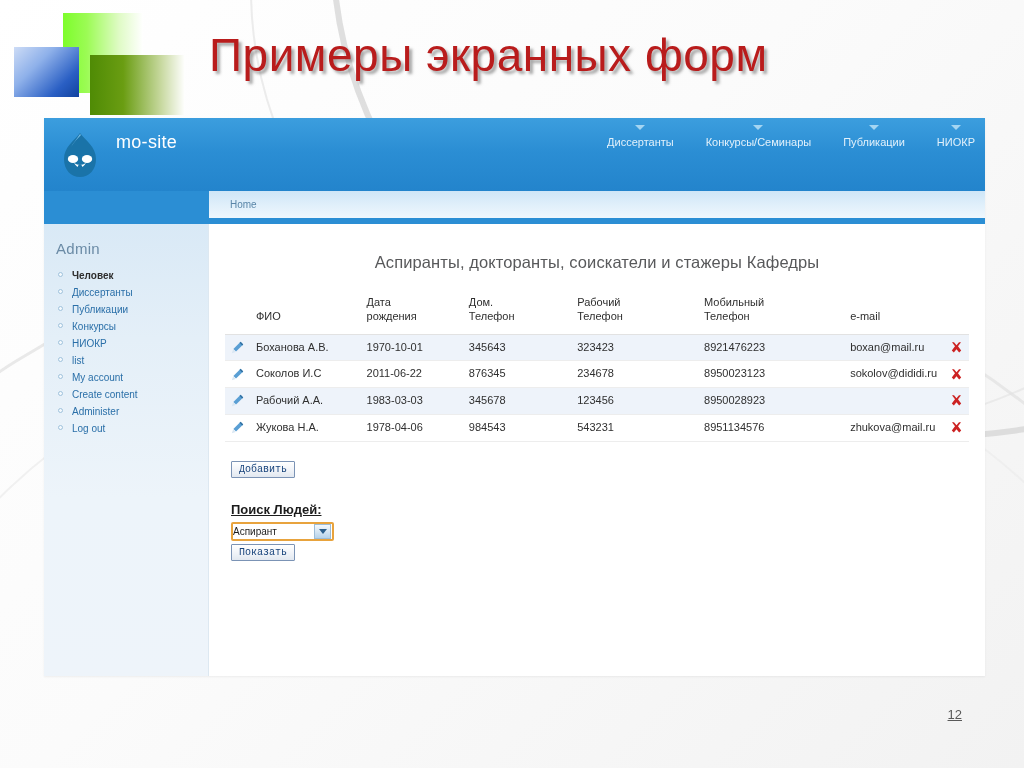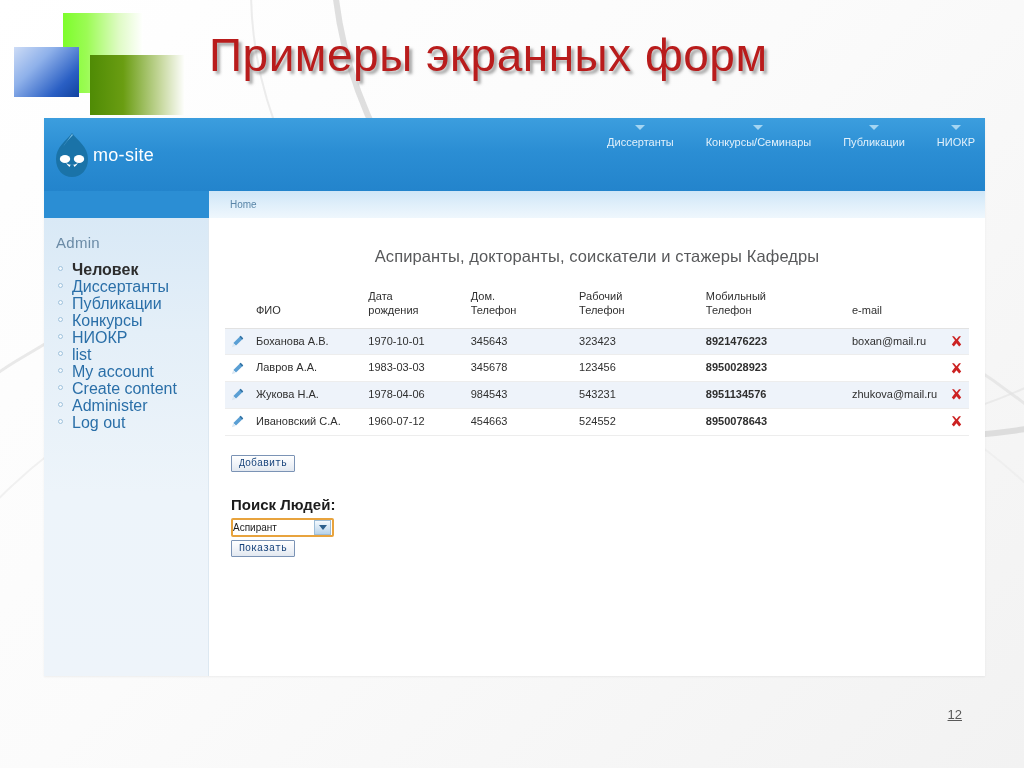--- a/index.html
+++ b/index.html
@@ -83,22 +83,22 @@
   }
 
   
   .site-header {
     position: relative;
     height: 73px;
     background: linear-gradient(180deg, #3c9ede 0%, #2b8ed4 45%, #2384cc 100%);
   }
   .logo-wrap {
     position: absolute;
-    left: 8px; top: 14px;
-    display: flex; align-items: center; gap: 1px;
+    left: 16px; top: 14px;
+    display: flex; gap: 16px;
   }
   .droplet { width: 40px; height: 46px; display: block; }
   .site-name {
     font-size: 18px;
     color: #ffffff;
     letter-spacing: .3px;
   }
   .top-nav {
     position: absolute;
     right: 10px; top: 7px;
@@ -117,21 +117,21 @@
     left: 50%; top: 0; transform: translateX(-50%);
     width: 0; height: 0;
     border-left: 5px solid transparent;
     border-right: 5px solid transparent;
     border-top: 5px solid #a4d5f2;
   }
 
   
   .crumb-strip {
     position: relative;
-    height: 27px;
+    height: 33px;
     background: linear-gradient(180deg, #2b8ed4 0%, #2b8ed4 100%);
   }
   .crumb-tab {
     position: absolute;
     left: 165px; top: 0;
     right: 0;
     height: 27px;
     background: linear-gradient(180deg, #cfe6f7 0%, #e3f1fb 60%, #eff7fd 100%);
     display: flex; align-items: center;
   }
@@ -157,21 +157,21 @@
   .sidebar-title {
     font-size: 15px;
     color: #6b8ba6;
     margin-bottom: 10px;
     padding-left: 2px;
     letter-spacing: .3px;
   }
   .sidebar-list { list-style: none; }
   .sidebar-item {
     position: relative;
-    font-size: 16px;
+    font-size: 10px;
     color: #2a6fa8;
     padding: 0 6px 0 18px;
     height: 17px;
     line-height: 17px;
     cursor: pointer;
     white-space: nowrap;
   }
   .sidebar-item .bullet {
     position: absolute;
     left: 4px; top: 5px;
@@ -222,44 +222,45 @@
     line-height: 1.25;
   }
   table.people tbody tr:nth-child(odd) { background: #eef3fa; }
   table.people tbody tr:nth-child(even) { background: #ffffff; }
 
   .col-icon   { width: 22px; }
   .col-fio    { width: 120px; }
   .col-date   { width: 110px; }
   .col-home   { width: 118px; }
   .col-work   { width: 140px; }
-  .col-mob    { width: 160px; font-weight: bold; }
+  .col-mob    { width: 160px; }
   .col-email  { width: auto; }
   .col-del    { width: 26px; text-align: center; }
 
   .pencil-icon { display: block; }
   .del-icon { display: block; margin: 0 auto; cursor: pointer; }
 
   
   .form-area { padding: 16px 6px 0 6px; }
   .btn {
     font-family: Liberation Mono, monospace;
     font-size: 10px;
     color: #16427a;
     background: linear-gradient(180deg, #ffffff 0%, #f0f3f8 55%, #e2e8f0 100%);
     border: 1px solid #7b93b5;
     padding: 2px 7px;
     cursor: pointer;
     border-radius: 1px;
   }
   .search-label {
     margin-top: 24px;
-    font-size: 15px;
+    font-size: 13px;
     font-weight: bold;
     color: #1c1c1c;
+    text-decoration: underline;
   }
   .select-wrap {
     margin-top: 5px;
     width: 103px;
     height: 19px;
     border: 2px solid #e8a33d;
     border-radius: 2px;
     background: #ffffff;
     display: flex; align-items: center;
     position: relative;
@@ -431,31 +432,51 @@
             <td class="col-work">323423</td>
             <td class="col-mob">8921476223</td>
             <td class="col-email">boxan@mail.ru</td>
             <td class="col-del">
               <svg class="del-icon" width="13" height="13" viewBox="0 0 13 13">
                 <path d="M2 1.2 L4 1.2 L6.5 4.2 L9 1.2 L11 1.2 L8 5.3 L11.2 9.6 L9.2 11.6 L6.5 8.2 L3.8 11.6 L1.8 9.6 L5 5.3 Z" fill="#cc2222"></path>
               </svg>
             </td>
           </tr>
 
-
-
           <tr>
             <td class="col-icon">
               <svg class="pencil-icon" width="13" height="13" viewBox="0 0 13 13">
                 <path d="M9.6 0.8 L12.2 3.4 L5 10.6 L2.4 8 Z" fill="#5a9fd4"></path>
                 <path d="M2.1 8.4 L4.6 10.9 L0.8 12.2 Z" fill="#d8e6f2"></path>
                 <path d="M9.6 0.8 L12.2 3.4 L11.2 4.4 L8.6 1.8 Z" fill="#2f6f9f"></path>
               </svg>
             </td>
-            <td class="col-fio">Лавров А.А.</td>
+            <td class="col-fio">Соколов И.С</td>
+            <td class="col-date">2011-06-22</td>
+            <td class="col-home">876345</td>
+            <td class="col-work">234678</td>
+            <td class="col-mob">8950023123</td>
+            <td class="col-email">sokolov@dididi.ru</td>
+            <td class="col-del">
+              <svg class="del-icon" width="13" height="13" viewBox="0 0 13 13">
+                <path d="M2 1.2 L4 1.2 L6.5 4.2 L9 1.2 L11 1.2 L8 5.3 L11.2 9.6 L9.2 11.6 L6.5 8.2 L3.8 11.6 L1.8 9.6 L5 5.3 Z" fill="#cc2222"></path>
+              </svg>
+            </td>
+          </tr>
+
+
+          <tr>
+            <td class="col-icon">
+              <svg class="pencil-icon" width="13" height="13" viewBox="0 0 13 13">
+                <path d="M9.6 0.8 L12.2 3.4 L5 10.6 L2.4 8 Z" fill="#5a9fd4"></path>
+                <path d="M2.1 8.4 L4.6 10.9 L0.8 12.2 Z" fill="#d8e6f2"></path>
+                <path d="M9.6 0.8 L12.2 3.4 L11.2 4.4 L8.6 1.8 Z" fill="#2f6f9f"></path>
+              </svg>
+            </td>
+            <td class="col-fio">Рабочий А.А.</td>
             <td class="col-date">1983-03-03</td>
             <td class="col-home">345678</td>
             <td class="col-work">123456</td>
             <td class="col-mob">8950028923</td>
             <td class="col-email"></td>
             <td class="col-del">
               <svg class="del-icon" width="13" height="13" viewBox="0 0 13 13">
                 <path d="M2 1.2 L4 1.2 L6.5 4.2 L9 1.2 L11 1.2 L8 5.3 L11.2 9.6 L9.2 11.6 L6.5 8.2 L3.8 11.6 L1.8 9.6 L5 5.3 Z" fill="#cc2222"></path>
               </svg>
             </td>
@@ -475,40 +496,20 @@
             <td class="col-work">543231</td>
             <td class="col-mob">8951134576</td>
             <td class="col-email">zhukova@mail.ru</td>
             <td class="col-del">
               <svg class="del-icon" width="13" height="13" viewBox="0 0 13 13">
                 <path d="M2 1.2 L4 1.2 L6.5 4.2 L9 1.2 L11 1.2 L8 5.3 L11.2 9.6 L9.2 11.6 L6.5 8.2 L3.8 11.6 L1.8 9.6 L5 5.3 Z" fill="#cc2222"></path>
               </svg>
             </td>
           </tr>
 
-          <tr>
-            <td class="col-icon">
-              <svg class="pencil-icon" width="13" height="13" viewBox="0 0 13 13">
-                <path d="M9.6 0.8 L12.2 3.4 L5 10.6 L2.4 8 Z" fill="#5a9fd4"></path>
-                <path d="M2.1 8.4 L4.6 10.9 L0.8 12.2 Z" fill="#d8e6f2"></path>
-                <path d="M9.6 0.8 L12.2 3.4 L11.2 4.4 L8.6 1.8 Z" fill="#2f6f9f"></path>
-              </svg>
-            </td>
-            <td class="col-fio">Ивановский С.А.</td>
-            <td class="col-date">1960-07-12</td>
-            <td class="col-home">454663</td>
-            <td class="col-work">524552</td>
-            <td class="col-mob">8950078643</td>
-            <td class="col-email"></td>
-            <td class="col-del">
-              <svg class="del-icon" width="13" height="13" viewBox="0 0 13 13">
-                <path d="M2 1.2 L4 1.2 L6.5 4.2 L9 1.2 L11 1.2 L8 5.3 L11.2 9.6 L9.2 11.6 L6.5 8.2 L3.8 11.6 L1.8 9.6 L5 5.3 Z" fill="#cc2222"></path>
-              </svg>
-            </td>
-          </tr>
 
         </tbody>
       </table>
 
       <div class="form-area">
         <button class="btn">Добавить</button>
 
         <div class="search-label">Поиск Людей:</div>
 
         <div class="select-wrap">

